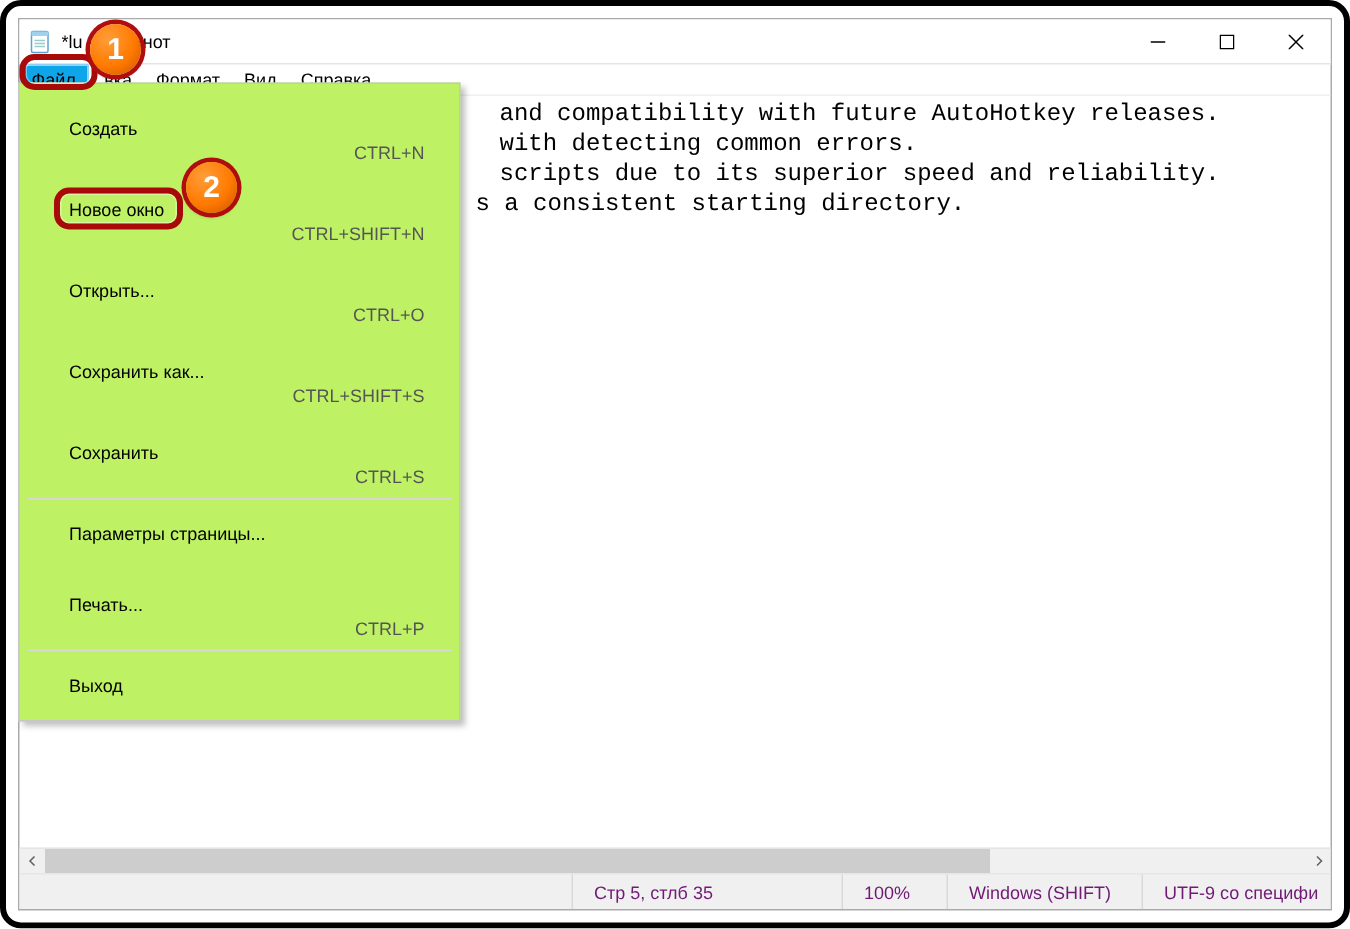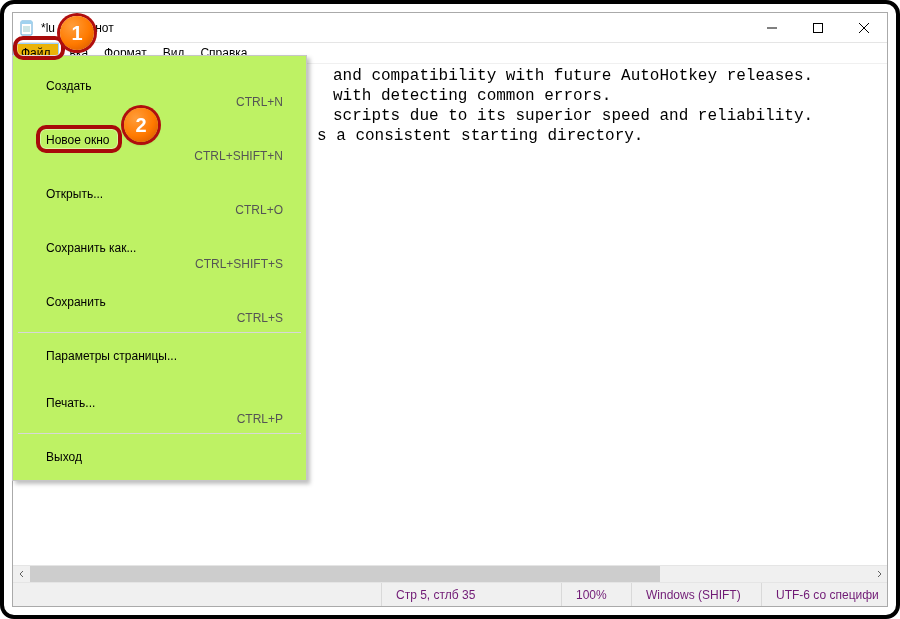--- a/index.html
+++ b/index.html
@@ -56,21 +56,21 @@
     border-bottom: 1px solid #f0f0f0;
     font-size: 12px;
     position: relative;
   }
   .menubar .mitem {
     padding: 0 8px;
     display: flex; align-items: center;
     color: #000;
   }
   .menubar .mitem.active {
-    background: #eab308;
+    background: #0ea5e9;
     border: 1px solid #99d1ff;
     padding: 4px 7px;
   }
   
   .dropdown {
     position: absolute;
     top: 51px;
     left: 8px;
     width: 295px;
     border: 1px solid #c6c6c6;
@@ -225,21 +225,21 @@
             <polyline points="3,1 6,4 3,7" fill="none" stroke="currentColor" stroke-width="1"></polyline>
           </svg>
       </div>
     </div>
 
     <div class="status">
       <span class="spacer"></span>
       <div class="cell" style="width:180px">Стр 5, стлб 35</div>
       <div class="cell" style="width:70px">100%</div>
       <div class="cell" style="width:130px">Windows (SHIFT)</div>
-      <div class="cell" style="width:126px;border-right:none;padding-right:4px">UTF-6 со специфи</div>
+      <div class="cell" style="width:126px;border-right:none;padding-right:4px">UTF-9 со специфи</div>
     </div>
 
   </div>
 
   <div class="dropdown">
     <div class="dd-item">
       <span class="lbl">Создать</span>
       <span class="shortcut">CTRL+N</span>
     </div>
     <div class="dd-item">

